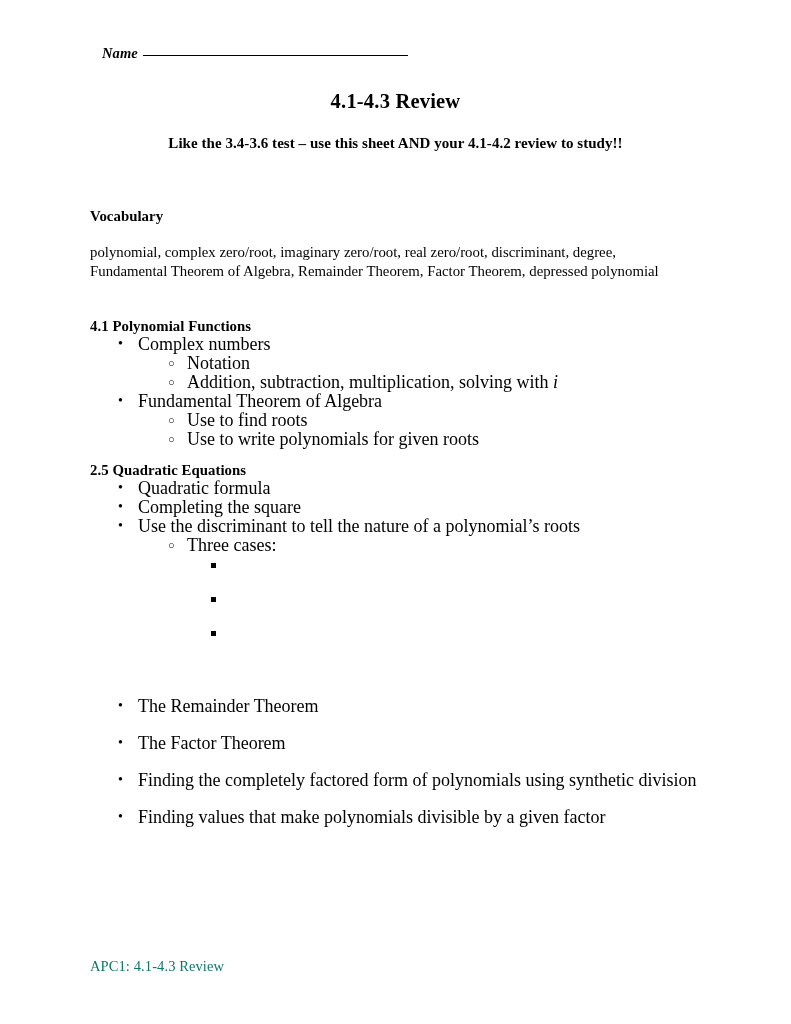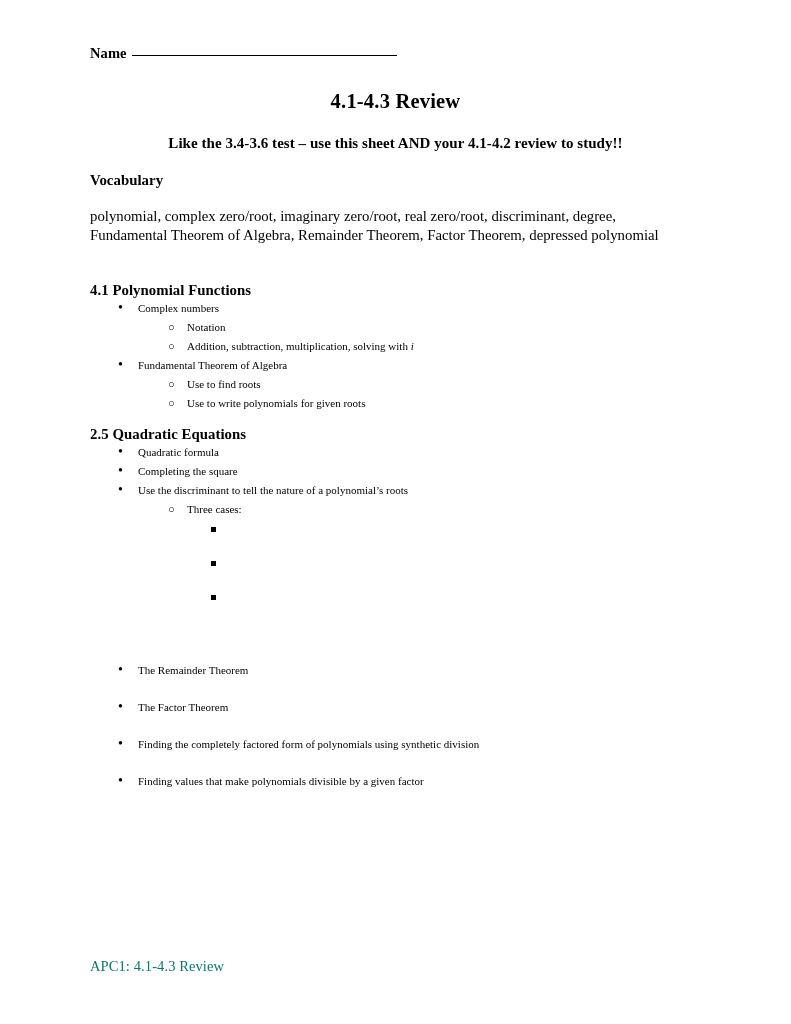--- a/index.html
+++ b/index.html
@@ -16,26 +16,27 @@
     position: relative;
     width: 791px;
     height: 1024px;
     background: #ffffff;
     overflow: hidden;
   }
 
   
   .name-line {
     position: absolute;
-    left: 90px;
+    left: 102px;
     top: 45px;
     font-size: 14.5px;
     font-weight: bold;
     letter-spacing: 0.1px;
     white-space: nowrap;
+    font-style: italic;
   }
   .name-rule {
     display: inline-block;
     width: 265px;
     border-bottom: 1.4px solid #000;
     vertical-align: 2px;
     margin-left: 5px;
   }
 
   
@@ -61,39 +62,40 @@
     font-weight: bold;
     letter-spacing: 0.05px;
   }
 
   
   .blk {
     position: absolute;
     left: 90px;
     font-size: 14.8px;
     line-height: 19px;
+    margin-top: 36px;
   }
   .heading {
     font-weight: bold;
     letter-spacing: 0.05px;
     white-space: nowrap;
   }
   .para {
     width: 625px;
   }
 
   
   ul.lvl {
     list-style: none;
     margin: 0;
     padding: 0;
   }
   ul.lvl li {
     position: relative;
-    font-size: 11px;
+    font-size: 18px;
     line-height: 19px;
   }
   
   li.b1 {
     padding-left: 48px;
     margin: 0;
   }
   li.b1::before {
     content: "\2022";
     position: absolute;

